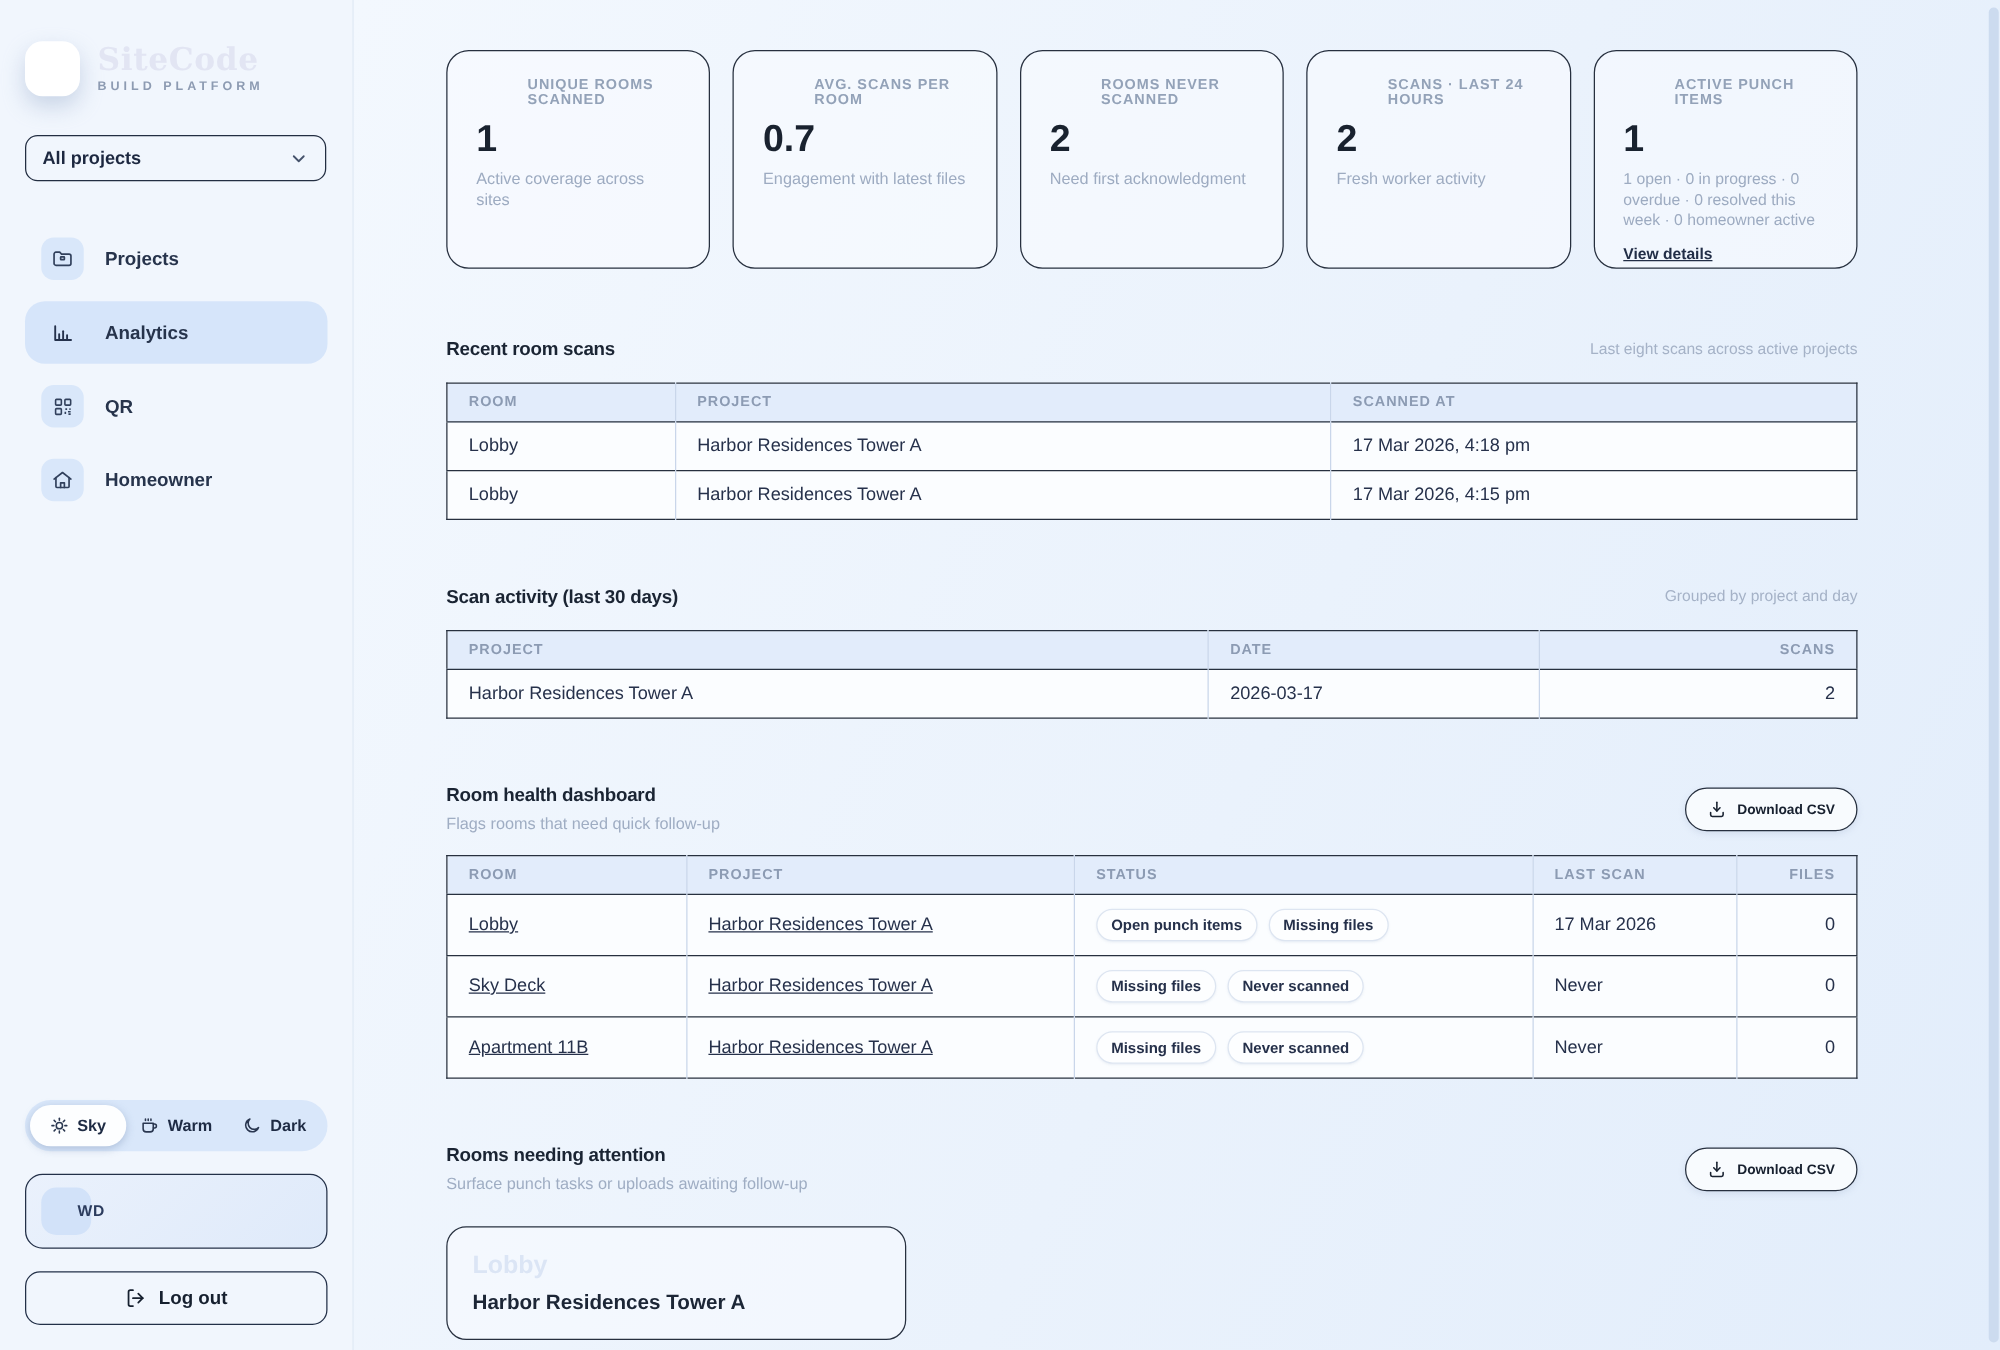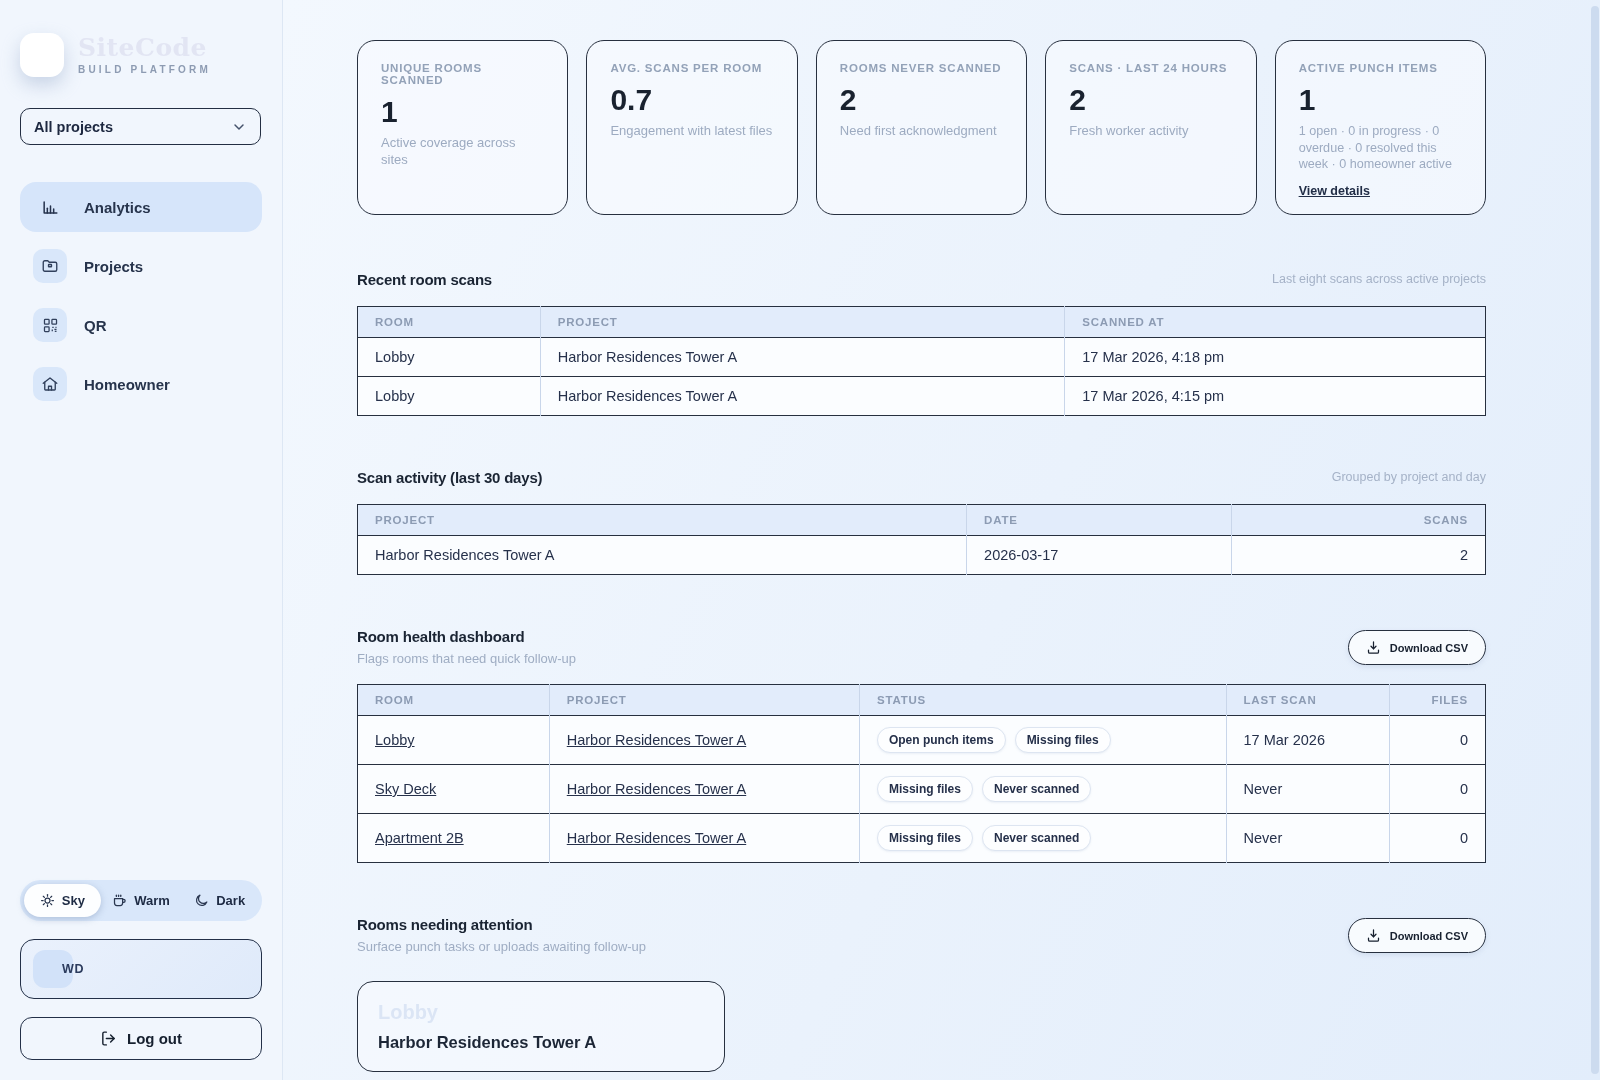--- a/index.html
+++ b/index.html
@@ -107,21 +107,21 @@
 
   .stats-row { display:flex; gap:18px; }
   .stat-card {
     flex:1; height:175px;
     border:1.2px solid #27303f; border-radius:18px;
     background:rgba(250,252,255,0.55);
     padding:21px 23px;
     display:flex; flex-direction:column;
   }
   .stat-label {
-    font-size:11.5px; font-weight:bold; letter-spacing:0.8px; color:#93a2b8;
+    font-size:11.5px; font-weight:bold; letter-spacing:0.8px; color:#93a2b8;margin-left:41px;
   }
   .stat-value { font-size:30px; font-weight:bold; color:#19222f; margin-top:9px; }
   .stat-desc { font-size:13px; color:#9dabc1; margin-top:6px; line-height:1.3; }
   .stat-desc.small { font-size:12.6px; line-height:1.32; }
   .stat-link {
     margin-top:11px; font-size:12.5px; font-weight:bold; color:#222e47;
     text-decoration:underline; cursor:pointer; width:fit-content;
   }
 
   .section-head {
@@ -189,39 +189,39 @@
   <div class="project-select">
     <span class="project-select-label">All projects</span>
     <span class="chevron">
       <svg width="16" height="16" viewBox="0 0 24 24" fill="none" stroke="currentColor" stroke-width="2.2" stroke-linecap="round" stroke-linejoin="round">
           <polyline points="6 9 12 15 18 9"></polyline>
         </svg>
     </span>
   </div>
 
   <nav class="nav">
+    <div class="nav-item">
+      <span class="icon-tile">
+        <svg width="18" height="18" viewBox="0 0 24 24" fill="none" stroke="currentColor" stroke-width="1.8" stroke-linecap="round" stroke-linejoin="round">
+            <path d="M3 7a2 2 0 0 1 2-2h4l2 2h8a2 2 0 0 1 2 2v8a2 2 0 0 1-2 2H5a2 2 0 0 1-2-2z"></path>
+            <rect x="10" y="10" width="4" height="3" rx="0.5"></rect>
+          </svg>
+      </span>
+      <span class="nav-label">Projects</span>
+    </div>
     <div class="nav-item active">
       <span class="icon-tile">
         <svg width="19" height="19" viewBox="0 0 24 24" fill="none" stroke="currentColor" stroke-width="1.9" stroke-linecap="round" stroke-linejoin="round">
             <path d="M4 5v14h16"></path>
             <line x1="8" y1="19" x2="8" y2="13"></line>
             <line x1="12" y1="19" x2="12" y2="10"></line>
             <line x1="16" y1="19" x2="16" y2="14"></line>
           </svg>
       </span>
       <span class="nav-label">Analytics</span>
-    </div>
-    <div class="nav-item">
-      <span class="icon-tile">
-        <svg width="18" height="18" viewBox="0 0 24 24" fill="none" stroke="currentColor" stroke-width="1.8" stroke-linecap="round" stroke-linejoin="round">
-            <path d="M3 7a2 2 0 0 1 2-2h4l2 2h8a2 2 0 0 1 2 2v8a2 2 0 0 1-2 2H5a2 2 0 0 1-2-2z"></path>
-            <rect x="10" y="10" width="4" height="3" rx="0.5"></rect>
-          </svg>
-      </span>
-      <span class="nav-label">Projects</span>
     </div>
     <div class="nav-item">
       <span class="icon-tile">
         <svg width="17" height="17" viewBox="0 0 24 24" fill="none" stroke="currentColor" stroke-width="1.8" stroke-linejoin="round">
             <rect x="3.5" y="3.5" width="6.5" height="6.5" rx="1"></rect>
             <rect x="14" y="3.5" width="6.5" height="6.5" rx="1"></rect>
             <rect x="3.5" y="14" width="6.5" height="6.5" rx="1"></rect>
             <line x1="14.5" y1="14.5" x2="16.5" y2="14.5"></line>
             <line x1="19" y1="14.5" x2="20.5" y2="14.5"></line>
             <line x1="14.5" y1="17.5" x2="14.5" y2="20"></line>
@@ -440,21 +440,21 @@
         <tr>
           <td><a class="cell-link">Sky Deck</a></td>
           <td><a class="cell-link">Harbor Residences Tower A</a></td>
           <td>
             <span class="badge">Missing files</span><span class="badge">Never scanned</span>
           </td>
           <td>Never</td>
           <td class="num">0</td>
         </tr>
         <tr>
-          <td><a class="cell-link">Apartment 2B</a></td>
+          <td><a class="cell-link">Apartment 11B</a></td>
           <td><a class="cell-link">Harbor Residences Tower A</a></td>
           <td>
             <span class="badge">Missing files</span><span class="badge">Never scanned</span>
           </td>
           <td>Never</td>
           <td class="num">0</td>
         </tr>
       </tbody>
     </table>
   </section>

